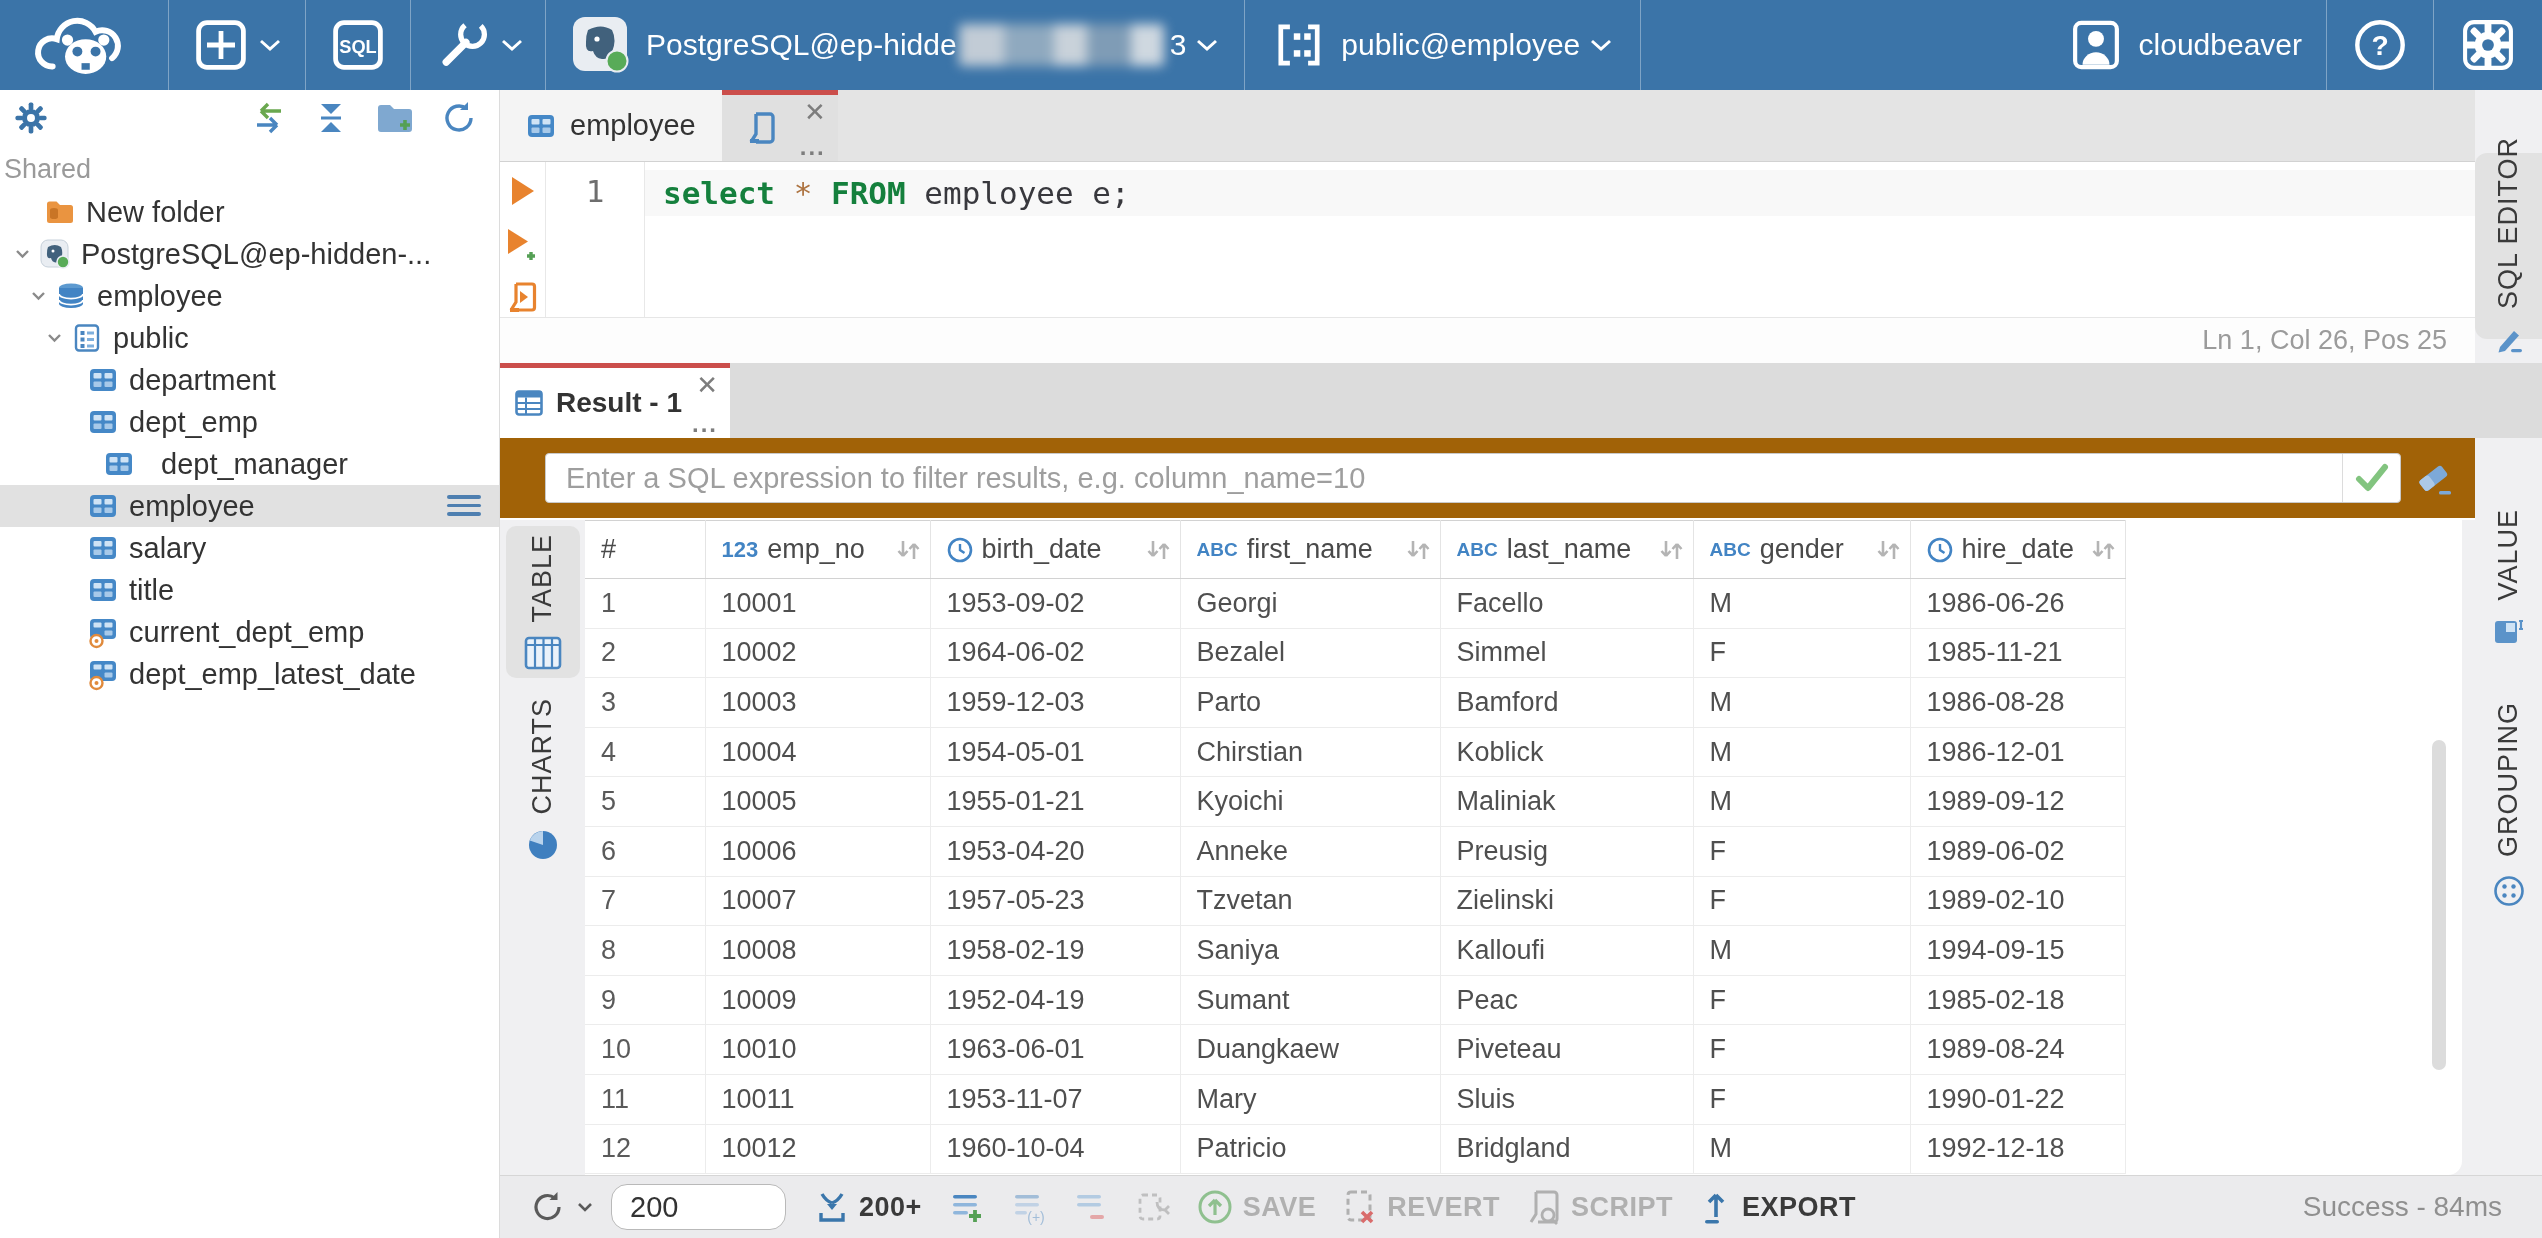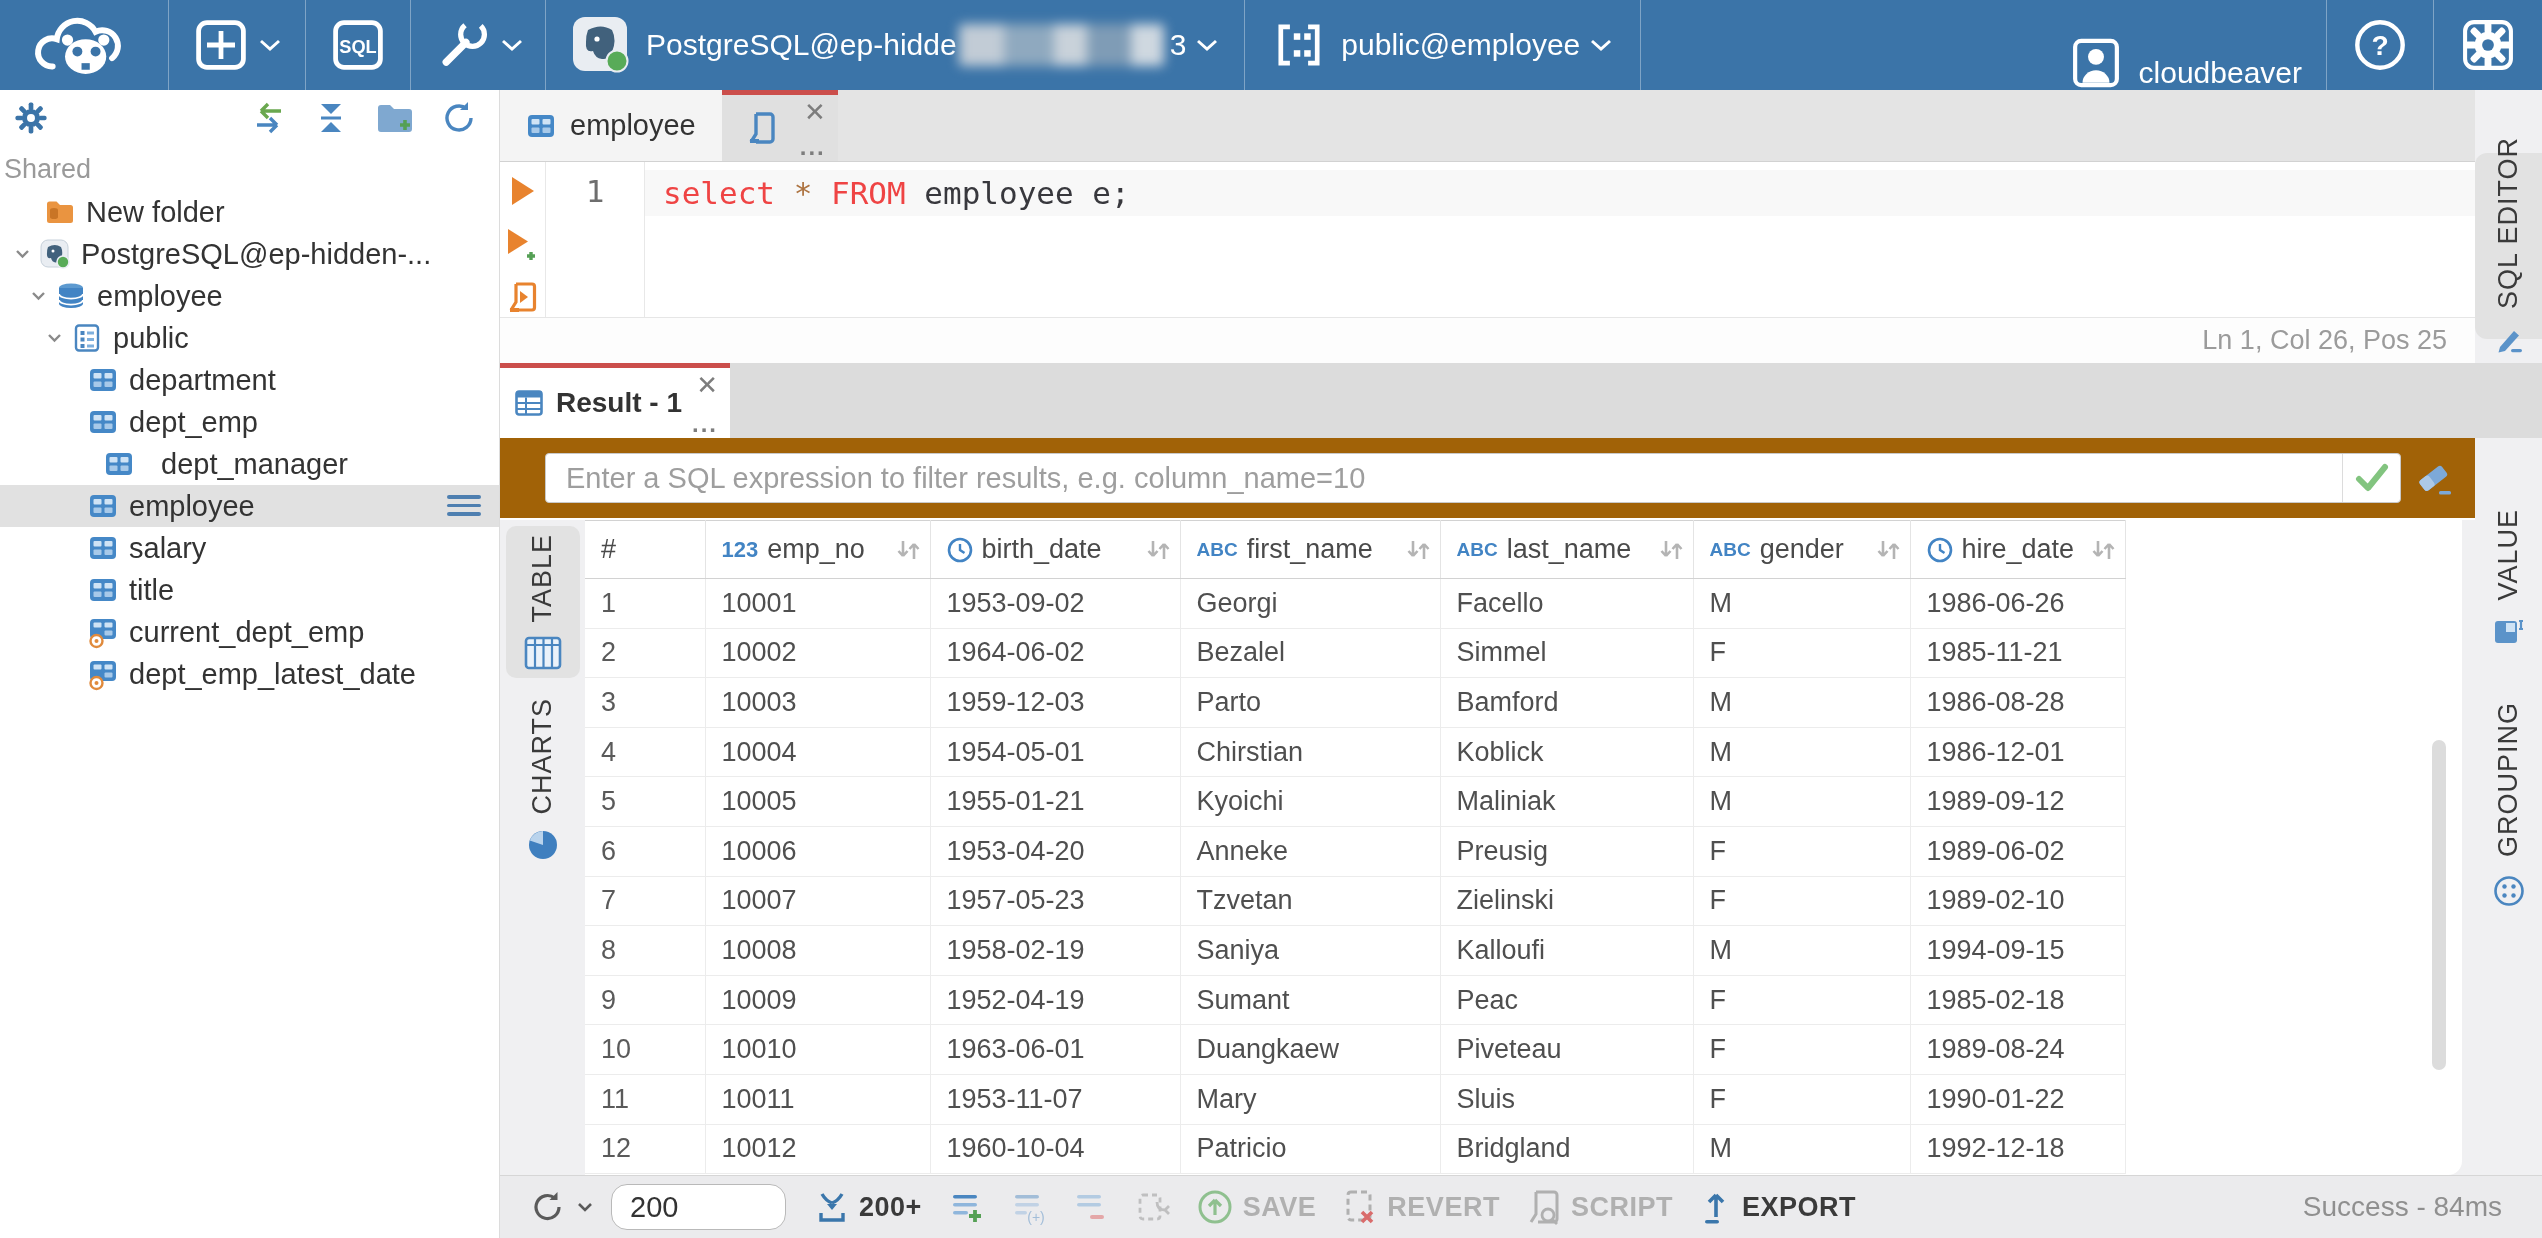--- a/index.html
+++ b/index.html
@@ -37,21 +37,21 @@
   .etab.table-tab { background:#f4f4f4; }
   .etab.sql-tab { background:#e0e0e0; border-top:5px solid #cb4e4b; padding-right:62px; }
   .tab-close { position:absolute; top:4px; right:12px; font-size:26px; color:#7d7d7d; line-height:1; }
   .tab-more { position:absolute; bottom:2px; right:12px; font-size:24px; font-weight:bold; letter-spacing:2px; color:#7d7d7d; line-height:1; }
 
   #editor { position:absolute; left:0; top:72px; right:67px; height:155px; background:#fff; display:flex; }
   .ed-gutter { width:46px; flex:none; display:flex; flex-direction:column; align-items:center; padding-top:14px; gap:22px; border-right:1px solid #e8e8e8; }
   .ed-lines { width:99px; flex:none; border-right:1px solid #e8e8e8; font-family:"DejaVu Sans Mono",monospace; font-size:31px; color:#6e6e6e; text-align:center; padding-top:11px; }
   .ed-code { flex:1; padding-top:8px; }
   .code-line { height:46px; line-height:46px; background:#f8f8f8; padding-left:18px; font-family:"DejaVu Sans Mono",monospace; font-size:31px; white-space:pre; }
-  .tok-keyword { color:#ef4444; font-weight:normal; }
+  .tok-keyword { color:#15803d; font-weight:bold; }
   .tok-operator { color:#ad7340; }
   .tok-plain { color:#38383d; }
 
   #ed-status { position:absolute; left:0; top:227px; right:67px; height:46px; background:#fdfdfd; border-top:1px solid #e6e6e6; display:flex; align-items:center; justify-content:flex-end; padding-right:28px; font-size:27px; color:#9b9b9b; }
 
   #resultbar { position:absolute; left:0; top:273px; right:0; height:75px; background:#dcdcdc; display:flex; }
   .rtab { background:#fff; border-top:5px solid #cb4e4b; display:flex; align-items:center; padding:0 48px 0 14px; position:relative; }
   .rtab .rtab-label { font-size:28px; font-weight:bold; color:#333; margin-left:12px; white-space:nowrap; }
 
   #filterrow { position:absolute; left:0; top:348px; right:67px; height:80px; background:#a16207; display:flex; align-items:center; padding:0 12px 0 45px; }
@@ -164,21 +164,21 @@
       <rect x="16" y="24" width="5" height="5" fill="#fff"></rect>
         <rect x="24" y="24" width="5" height="5" fill="#fff"></rect>
     </svg>
     <span class="label" style="margin-left:16px;">public@employee</span>
     <svg class="tb-chev" width="22" height="13" viewBox="0 0 22 13">
       <path d="M2 2 l9 8 l9-8" fill="none" stroke="#fff" stroke-width="3"></path>
     </svg>
   </div>
   <div class="tb-div"></div>
   <div style="flex:1;"></div>
-  <div class="tb-seg" style="padding:0 24px;align-items:flex-end;">
+  <div class="tb-seg" style="padding:0 24px;">
     <svg width="54" height="54" viewBox="0 0 44 44">
       <rect x="5" y="4" width="34" height="36" rx="5" fill="none" stroke="#fff" stroke-width="3.4"></rect>
       <circle cx="22" cy="17" r="6.5" fill="#fff"></circle>
       <path d="M11 38 a11 10 0 0 1 22 0 z" fill="#fff"></path>
     </svg>
     <span class="label" style="margin-left:16px;">cloudbeaver</span>
   </div>
   <div class="tb-div"></div>
   <div class="tb-seg" style="padding:0 26px;">
     <svg width="54" height="54" viewBox="0 0 44 44">

